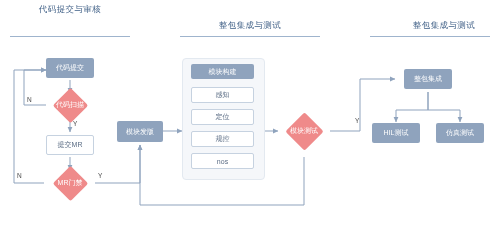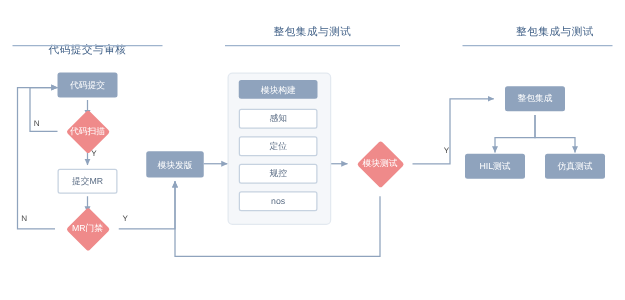--- a/index.html
+++ b/index.html
@@ -88,21 +88,21 @@
     font-size: 6.5px;
     color: #4a4a4a;
     white-space: nowrap;
   }
 </style>
 </head>
 <body>
 
 <div id="stage">
 
-  <div class="hdr" style="left:10px; top:34px; width:120px;">代码提交与审核</div>
+  <div class="hdr" style="left:10px; top:4px; width:120px;">代码提交与审核</div>
   <div class="hdr-rule" style="left:10px; top:36px; width:120px;"></div>
 
   <div class="hdr" style="left:180px; top:20px; width:140px;">整包集成与测试</div>
   <div class="hdr-rule" style="left:180px; top:36px; width:140px;"></div>
 
   <div class="hdr" style="left:384px; top:20px; width:120px;">整包集成与测试</div>
   <div class="hdr-rule" style="left:370px; top:36px; width:120px;"></div>
 
   <svg class="wires" viewBox="0 0 500 236">
     <defs>

